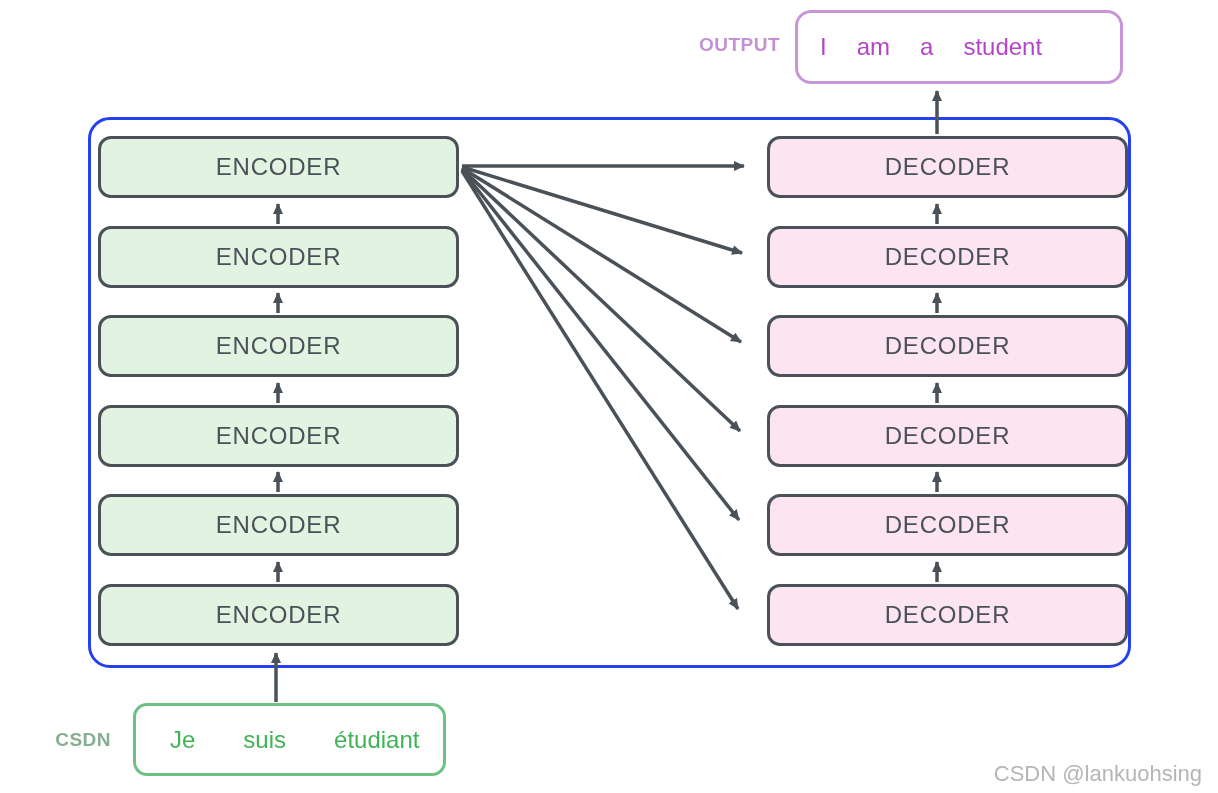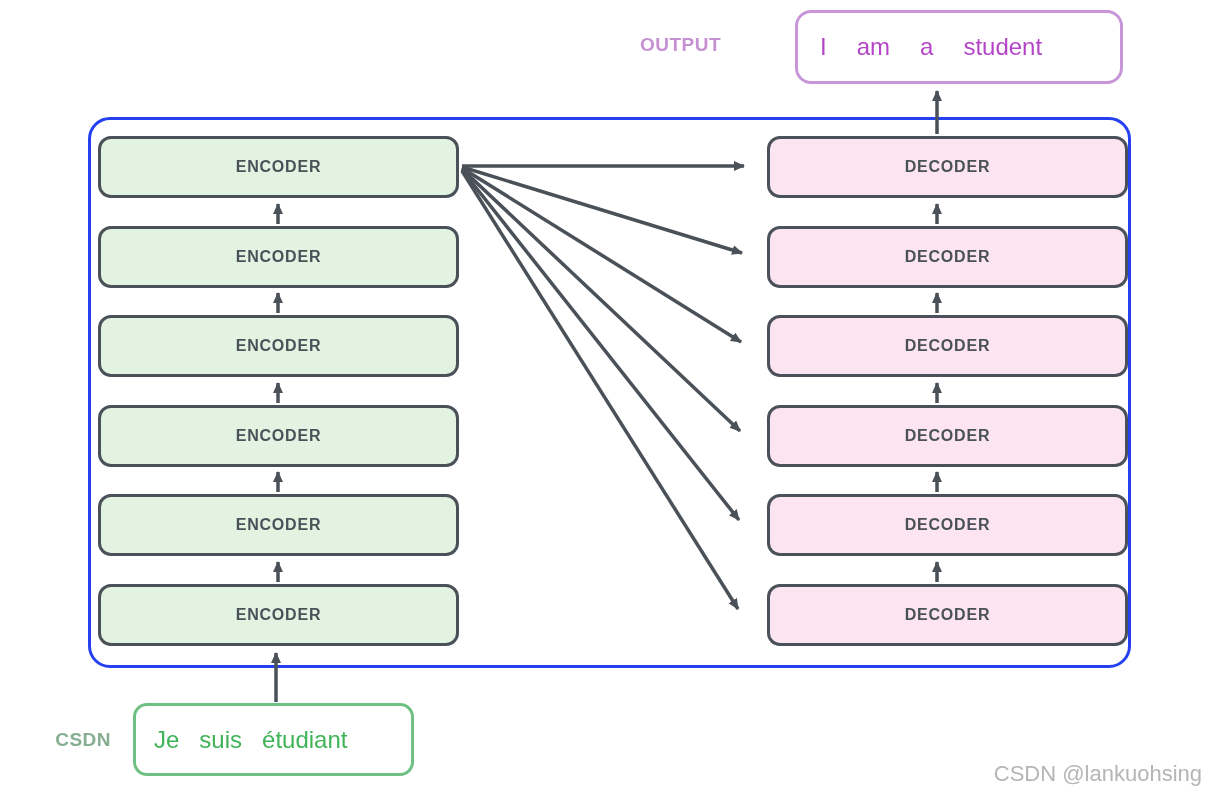--- a/index.html
+++ b/index.html
@@ -26,44 +26,44 @@
   .ah-fill{fill:var(--arrow-color);}
 
   .stack-container{
     position:absolute;left:88px;top:117px;width:1037px;height:545px;
     border:3px solid var(--container-blue);border-radius:22px;background:transparent;
   }
   .block{
     position:absolute;width:355px;height:56px;
     border:3.5px solid var(--block-border);border-radius:13px;
     display:flex;align-items:center;justify-content:center;
-    color:var(--block-border);font-size:16px;font-weight:bold;letter-spacing:0.8px;
+    color:var(--block-border);font-size:24px;font-weight:normal;letter-spacing:0.8px;
   }
   .block.encoder{left:98px;background:var(--encoder-fill);}
   .block.decoder{left:767px;background:var(--decoder-fill);}
 
   .side-label{
     position:absolute;font-size:19px;font-weight:bold;letter-spacing:0.5px;
   }
-  .output-label{left:640px;top:34px;width:140px;text-align:left;color:var(--output-label);}
+  .output-label{left:640px;top:34px;width:140px;text-align:right;color:var(--output-label);}
   .input-label{left:40px;top:729px;width:71px;text-align:right;color:var(--input-label);}
 
   .phrase-box{
     position:absolute;background:#ffffff;border-radius:16px;
     display:flex;align-items:center;font-size:24px;
   }
   .output-box{
     left:795px;top:10px;width:278px;height:68px;
     border:3px solid var(--output-border);color:var(--output-text);
     padding:0 22px;gap:30px;
   }
   .input-box{
     left:133px;top:703px;width:239px;height:67px;
     border:3px solid var(--input-border);border-radius:14px;color:var(--input-text);
-    padding:0 18px;gap:20px;
+    padding:0 34px;gap:48px;
   }
   .word{white-space:nowrap;}
 
   .watermark{
     position:absolute;right:16px;top:761px;font-size:22px;color:var(--watermark);
   }
 </style>
 </head>
 <body>
 

